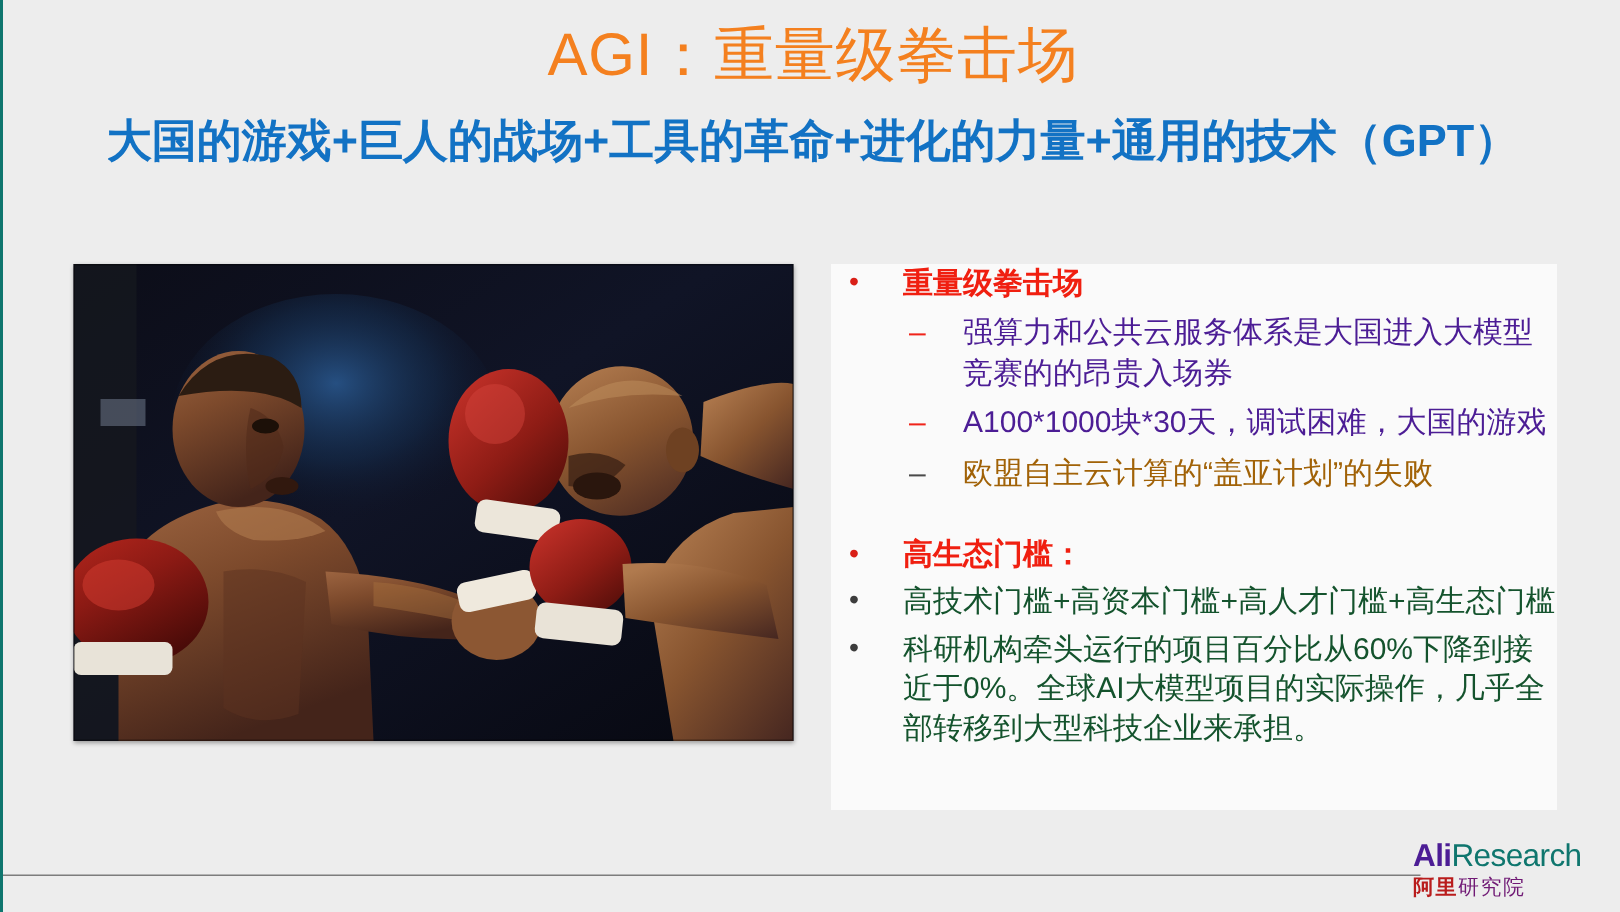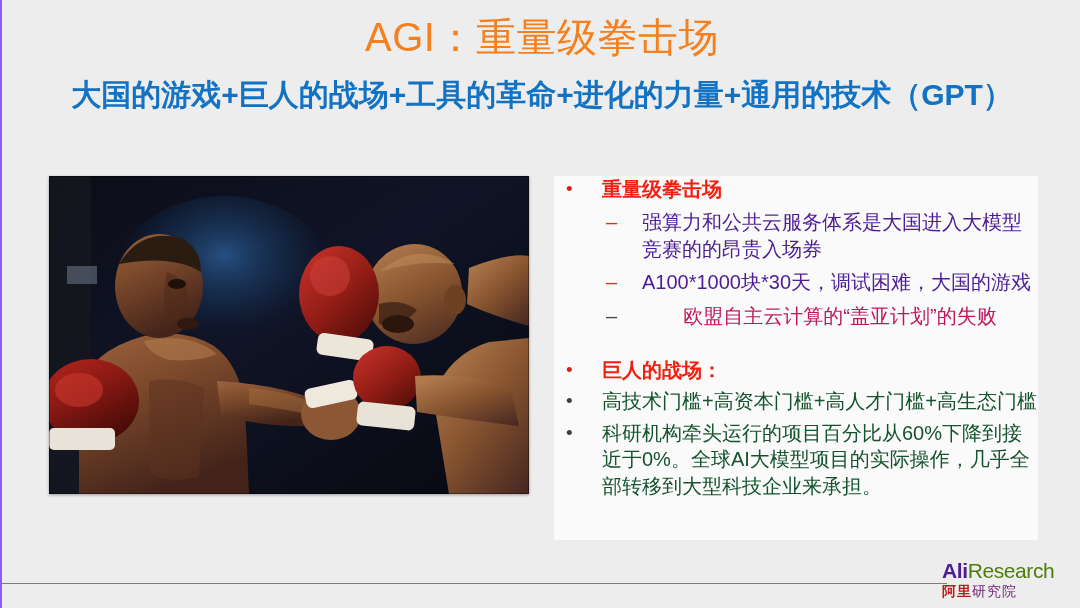--- a/index.html
+++ b/index.html
@@ -11,21 +11,21 @@
   body {
     font-family: "Liberation Sans", "DejaVu Sans", sans-serif;
   }
   .slide {
     position: relative;
     width: 1080px;
     height: 608px;
     background: #ededed;
     overflow: hidden;
     box-sizing: border-box;
-    border-left: 2px solid #8b5cf6;
+    border-left: 2px solid #0f766e;
   }
 
   
   .title {
     position: absolute;
     left: 0;
     top: 14px;
     width: 1080px;
     text-align: center;
     color: #F4801F;
@@ -95,21 +95,21 @@
   .l1 .mk { width: 36px; font-size: 19px; color: #D91F17; padding-left: 2px; }
   .l1 .txt { font-size: 20px; color: #F01F10; font-weight: bold; }
 
   
   .l2 { margin-left: 52px; margin-top: 7px; }
   .l2 .mk { width: 36px; font-size: 20px; }
   .l2 .txt { font-size: 20px; }
   .l2.red .mk { color: #F0241A; }
   .l2.red .txt { color: #4c1d95; font-weight: normal; }
   .l2.gray .mk { color: #4a4a4a; }
-  .l2.gray .txt { color: #be185d; text-align: center; }
+  .l2.gray .txt { color: #a16207; }
 
   
   .lp { margin-left: 10px; margin-top: 5px; }
   .lp .mk { width: 36px; font-size: 19px; color: #3c3c3c; padding-left: 2px; }
   .lp .txt { font-size: 20px; color: #14532d; }
 
   .gap { height: 28px; }
 
   
   .footer-rule {
@@ -128,21 +128,21 @@
     text-align: left;
     line-height: 1;
   }
   .logo-main {
     font-size: 21px;
     font-weight: bold;
     letter-spacing: -0.4px;
     white-space: nowrap;
   }
   .logo-ali { color: #4c1d95; }
-  .logo-res { color: #4d7c0f; font-weight: normal; }
+  .logo-res { color: #0f766e; font-weight: normal; }
   .logo-cn {
     margin-top: 3px;
     font-size: 14px;
     letter-spacing: 1px;
     white-space: nowrap;
   }
   .logo-cn-red { color: #b91c1c; font-weight: bold; }
   .logo-cn-gray { color: #701a75; }
 </style>
 </head>
@@ -263,21 +263,21 @@
 
       <div class="row l2 gray">
         <div class="mk">–</div>
         <div class="txt">欧盟自主云计算的“盖亚计划”的失败</div>
       </div>
 
       <div class="gap"></div>
 
       <div class="row l1">
         <div class="mk">•</div>
-        <div class="txt">巨人的战场：</div>
+        <div class="txt">高生态门槛：</div>
       </div>
 
       <div class="row lp">
         <div class="mk">•</div>
         <div class="txt">高技术门槛+高资本门槛+高人才门槛+高生态门槛</div>
       </div>
 
       <div class="row lp">
         <div class="mk">•</div>
         <div class="txt">科研机构牵头运行的项目百分比从60%下降到接近于0%。全球AI大模型项目的实际操作，几乎全部转移到大型科技企业来承担。</div>

